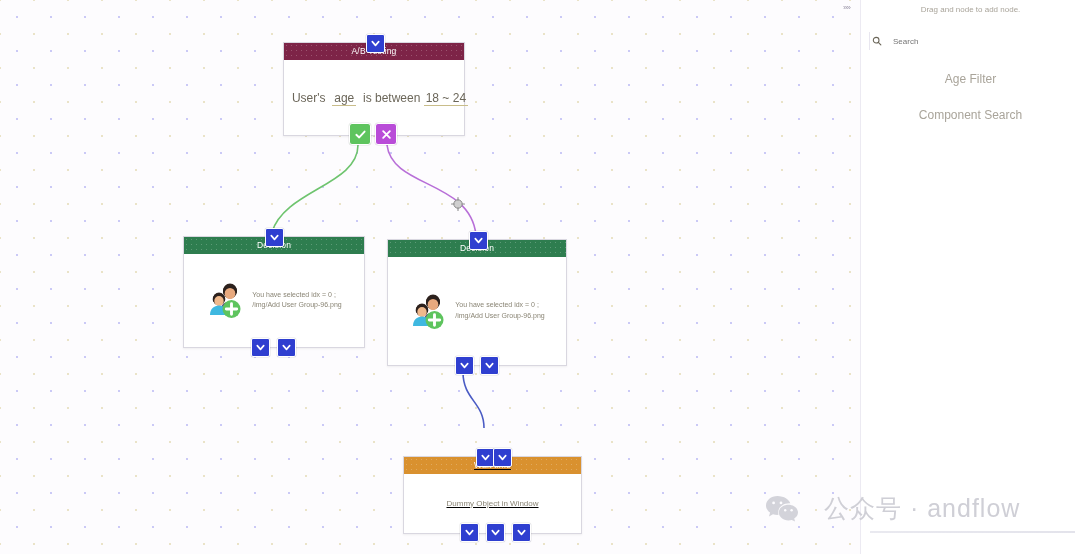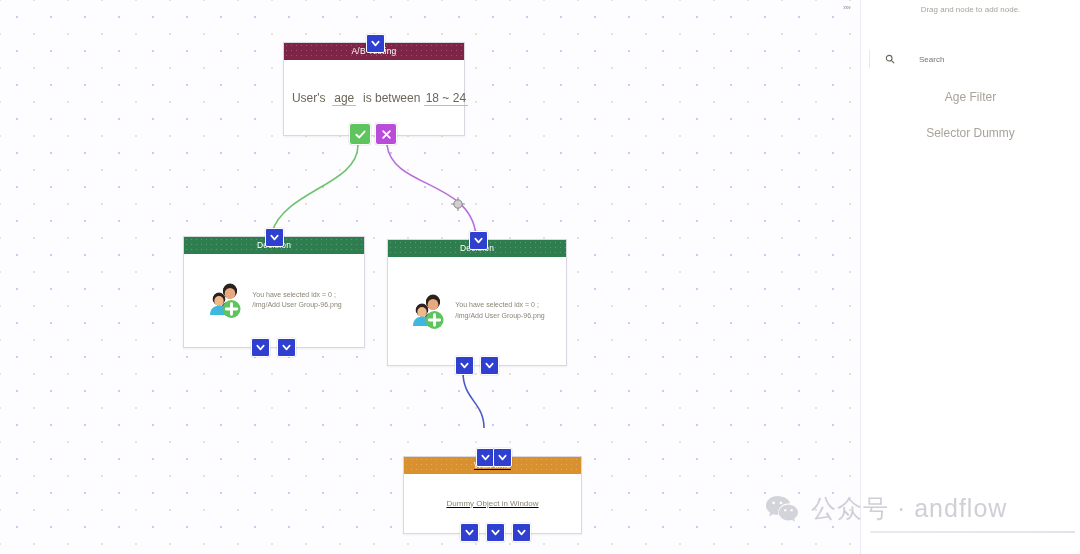--- a/index.html
+++ b/index.html
@@ -72,31 +72,31 @@
 
   
   .avatar{width:40px;height:38px;flex:0 0 40px;position:relative;}
 
   
   #panel{position:absolute;left:860px;top:0;width:220px;height:554px;
      background:#ffffff;border-left:1px solid #eceaf2;box-sizing:border-box;}
   #panel-hint{text-align:center;font-size:8px;color:#a9a49a;margin-top:5px;}
   #collapse-btn{position:absolute;left:-18px;top:3px;font-size:8px;
      color:#9b96a8;cursor:pointer;letter-spacing:-1px;}
-  .search-row{display:flex;align-items:center;gap:22px;margin:36px 0 0 8px;
-     padding-left:15px;border-left:1px solid #e8e6ef;height:18px;}
+  .search-row{display:flex;align-items:center;gap:9px;margin:18px 0 0 8px;
+     padding-left:2px;border-left:1px solid #e8e6ef;height:18px;}
   .search-input{border:none;outline:none;font-size:8px;color:#b9b4ad;
      background:transparent;width:120px;font-family:inherit;}
   .palette-item{display:flex;align-items:center;justify-content:center;
      gap:2px;margin-top:22px;font-size:12px;color:#a9a49a;cursor:pointer;}
   .pic-icon{width:17px;height:15px;flex:0 0 17px;}
 
   
   #watermark{position:absolute;left:765px;top:492px;display:flex;
-     align-items:center;gap:12px;color:#cfcfd6;user-select:none;}
+     align-items:center;gap:25px;color:#cfcfd6;user-select:none;}
   #wm-text{font-size:25px;letter-spacing:1px;color:#cfcfd6;white-space:nowrap;}
   #wm-rule{position:absolute;left:870px;top:531px;width:205px;height:2px;
      background:linear-gradient(to right,#e4e4ec,#dcdce6);opacity:.8;}
   
   #cursor-marker{position:absolute;left:450px;top:196px;width:16px;height:16px;}
 </style>
 </head>
 <body>
 
 <div id="canvas">
@@ -269,21 +269,21 @@
     </svg>
     <input class="search-input" type="text" placeholder="Search" style="">
   </div>
 
   <div class="palette-item">
     <span>Age Filter</span>
   </div>
 
 
   <div class="palette-item">
-    <span>Selector Dummy</span>
+    <span>Component Search</span>
   </div>
 </div>
 
 <div id="watermark">
   <svg width="34" height="30" viewBox="0 0 34 30">
     <path d="M12.4 2 C6.1 2 1 6.2 1 11.4 c0 2.9 1.6 5.5 4.1 7.2 L4 22.4 l4-2.1 c1.4 .4 2.9 .6 4.4 .6 c.4 0 .8 0 1.2-.1 c-.3-.8-.4-1.6-.4-2.5 c0-5 4.9-9 10.9-9 c.4 0 .8 0 1.2 .1 C24.4 5.7 19 2 12.4 2z" fill="#d3d3da"></path>
     <path d="M33 18.6 c0-4.3-4.3-7.8-9.6-7.8 s-9.6 3.5-9.6 7.8 s4.3 7.8 9.6 7.8 c1.2 0 2.3-.2 3.4-.5 l3.3 1.7 l-.9-3 c2.3-1.4 3.8-3.6 3.8-6z" fill="#d3d3da"></path>
     <circle cx="8.6" cy="8.9" r="1.4" fill="#fdfcff"></circle>
     <circle cx="16" cy="8.9" r="1.4" fill="#fdfcff"></circle>
     <circle cx="20.2" cy="16.3" r="1.2" fill="#fdfcff"></circle>

